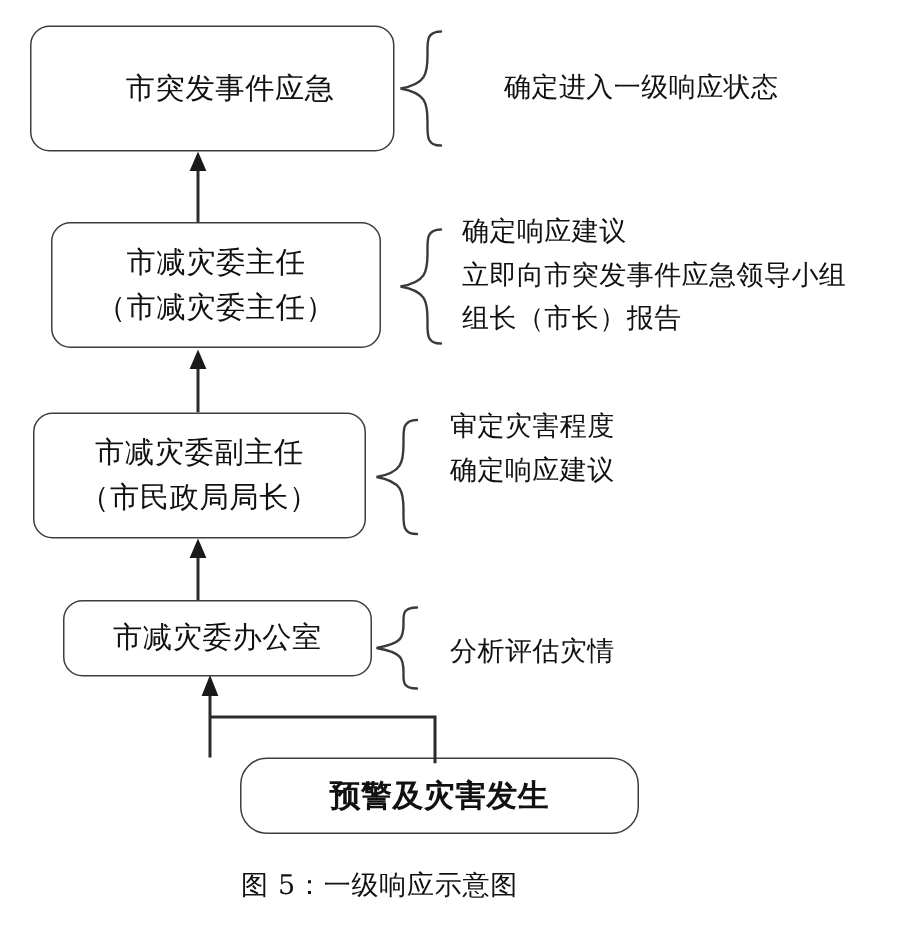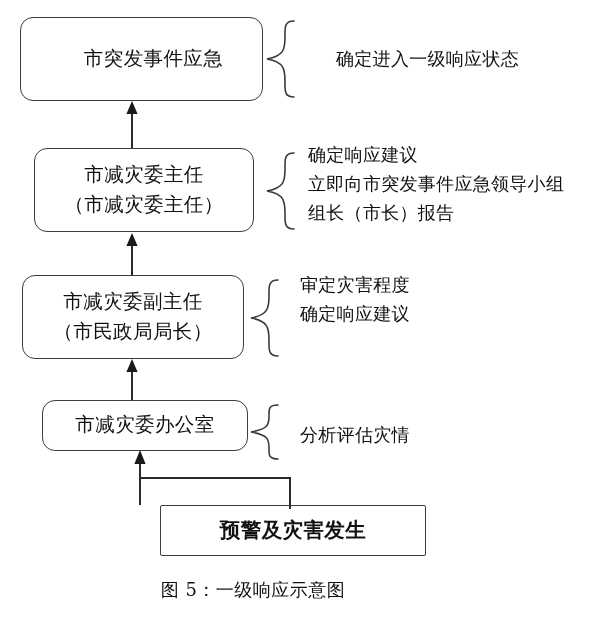--- a/index.html
+++ b/index.html
@@ -37,21 +37,21 @@
   .node .line {
     display: block;
     white-space: nowrap;
   }
   .node-1 { left: 20px;  top: 17px;  width: 243px; height: 84px;  font-size: 19.5px; padding-left: 24px; }
   .node-2 { left: 24px;  top: 148px; width: 220px; height: 84px;  font-size: 19.5px; margin-left: 10px; }
   .node-3 { left: 22px;  top: 275px; width: 222px; height: 84px;  font-size: 19.5px; align-items: center; }
   .node-4 { left: 42px;  top: 400px; width: 206px; height: 51px;  font-size: 19.5px; }
   .node-5 {
     left: 160px; top: 505px; width: 266px; height: 51px;
-    font-size: 20.5px; font-weight: bold; border-radius: 2px;
+    font-size: 20.5px; font-weight: bold; border-radius: 18px;
   }
 
   
   .connector {
     position: absolute;
   }
   .connector svg { display: block; }
 
   
   .brace {

